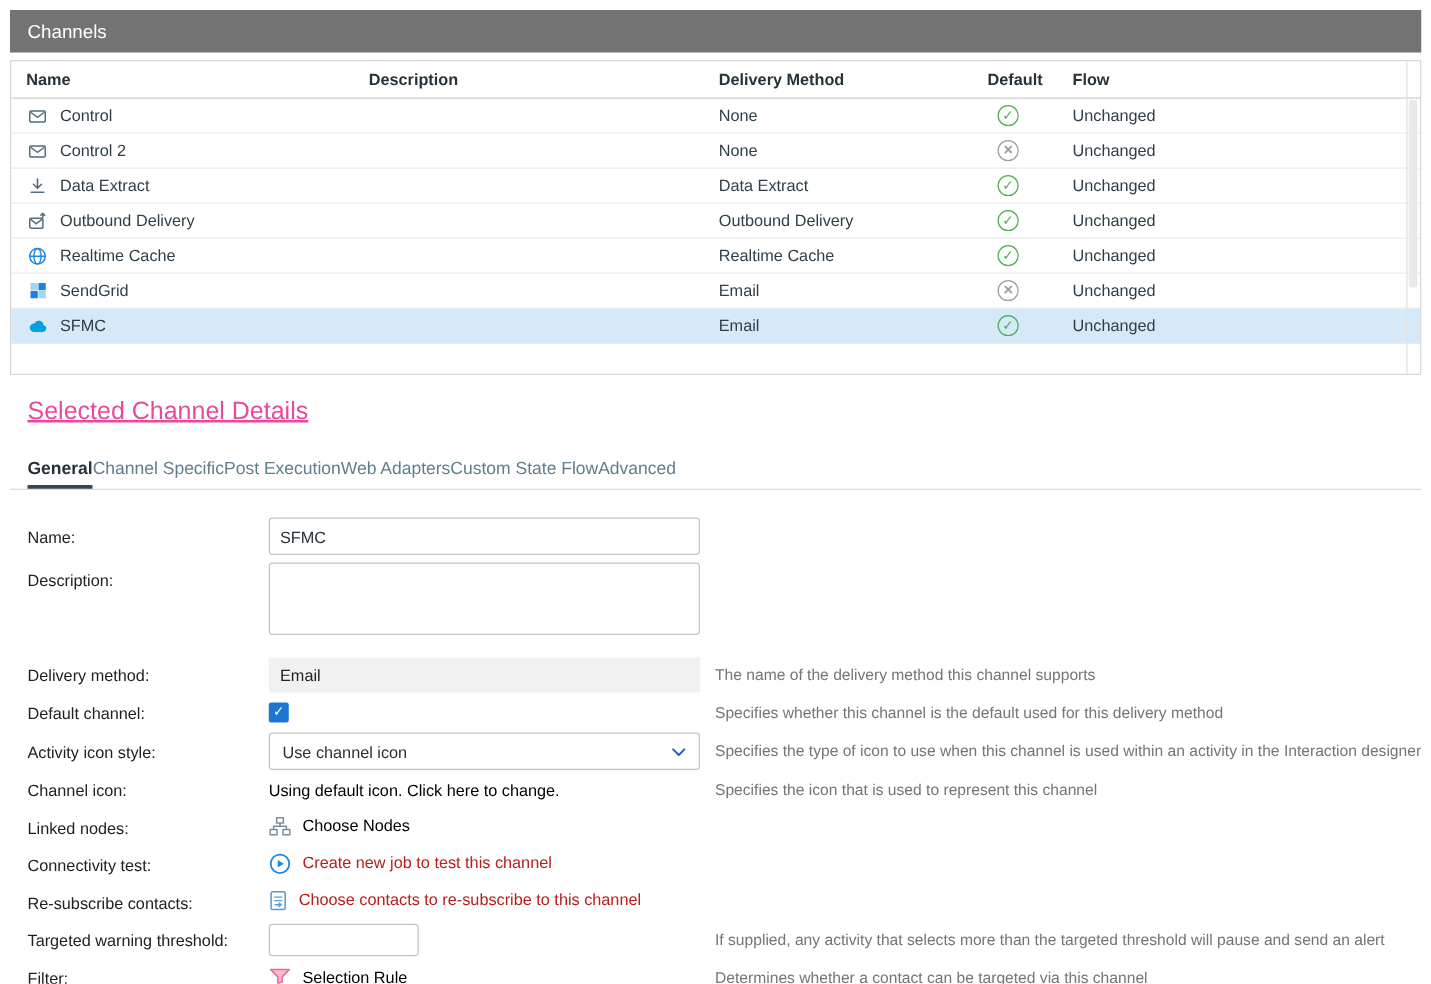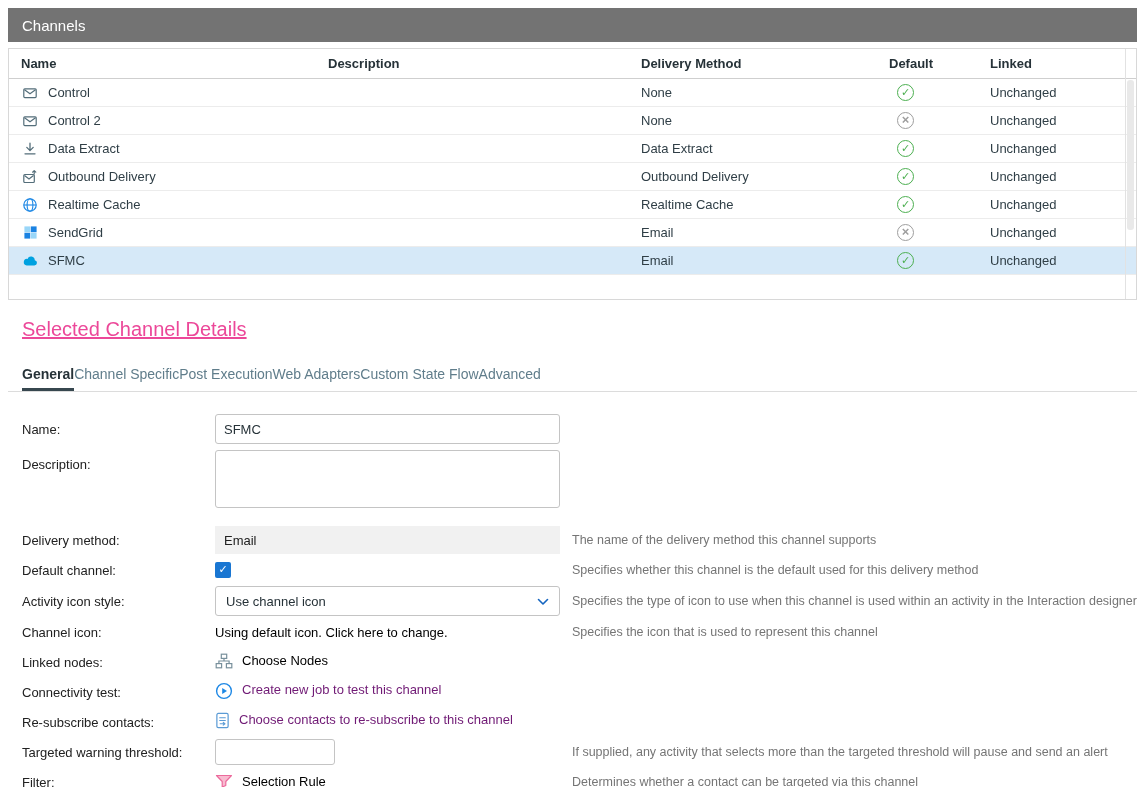--- a/index.html
+++ b/index.html
@@ -5,21 +5,21 @@
   * { box-sizing: border-box; margin: 0; padding: 0; }
   html,body { width:1145px; height:787px; background:#fff; overflow:hidden;
     font-family:"Liberation Sans","DejaVu Sans",sans-serif; color:#263238; font-size:13px; }
 
   
   .topbar { margin:8px 8px 6px 8px; height:34px; background:#737373; color:#fff;
     display:flex; align-items:center; padding:0 14px; font-size:15px; }
 
   
   .table-wrap { margin:0 8px; border:1px solid #d8d8d8; height:252px; position:relative; background:#fff; }
-  .thead, .trow { display:grid; grid-template-columns:274px 280px 215px 68px 110px 1fr; align-items:center;gap:33px; }
+  .thead, .trow { display:grid; grid-template-columns:274px 280px 215px 68px 110px 1fr; align-items:center; }
   .thead { height:30px; border-bottom:1px solid #cfcfcf; font-weight:bold; color:#263238; }
   .thead > div { padding:0 12px; }
   .trow { height:28px; border-bottom:1px solid #ececec; cursor:pointer; color:#2f3e46; }
   .trow.selected { background:#d6e9f8; }
   .cell { padding:0 12px; overflow:hidden; white-space:nowrap; }
   .c-name { display:flex; align-items:center; gap:9px; }
   .ricon { display:inline-flex; width:18px; justify-content:center; }
   .c-default { padding-left:20px; display:flex; }
   .status { width:17px; height:17px; border-radius:50%; display:inline-flex; align-items:center; justify-content:center; font-weight:bold; }
   .status[data-status="yes"] { border:1.6px solid #4caf50; color:#4caf50; }
@@ -50,40 +50,40 @@
     font-family:inherit; font-size:13px; resize:none; outline:none; }
   .readonly { width:345px; height:28px; background:#f1f1f1; display:flex; align-items:center; padding:0 9px; color:#212121; }
   .checkbox { width:16px; height:16px; background:#1976d2; border-radius:2px; position:relative; cursor:pointer; }
   .checkbox[data-checked="true"]::after { content:"✓"; position:absolute; top:50%; left:50%;
     transform:translate(-50%,-54%); color:#fff; font-size:11px; font-weight:bold; }
   .select { width:345px; height:30px; border:1px solid #c4c4c4; border-radius:3px; display:flex;
     align-items:center; justify-content:space-between; padding:0 10px; cursor:pointer; color:#263238; }
   .small-input { width:120px; height:26px; border:1px solid #c4c4c4; border-radius:3px; padding:0 8px;
     font-family:inherit; font-size:13px; outline:none; }
   .muted-link { color:#000000; cursor:pointer; }
-  .action-text { color:#701a75; cursor:pointer; }
+  .action-text { color:#b91c1c; cursor:pointer; }
   .icon-btn { display:flex; gap:9px; cursor:pointer; }
 
   .mb6  { margin-bottom:6px; }
   .mb18 { margin-bottom:18px; }
 </style>
 </head>
 <body>
 
 <div class="topbar">
   <span>Channels</span>
 </div>
 
 <div class="table-wrap">
   <div class="thead">
     <div>Name</div>
     <div>Description</div>
     <div>Delivery Method</div>
     <div>Default</div>
-    <div>Linked</div>
+    <div>Flow</div>
   </div>
 
   <div class="trow">
     <div class="cell c-name">
       <span class="ricon">
           <svg width="16" height="16" viewBox="0 0 16 16">
             <rect x="1.8" y="3.8" width="12.4" height="8.8" rx="1" fill="none" stroke="#546e7a" stroke-width="1.2"></rect>
             <path d="M2.5 4.8 L8 8.8 L13.5 4.8" fill="none" stroke="#546e7a" stroke-width="1.2"></path>
           </svg>
         </span>

